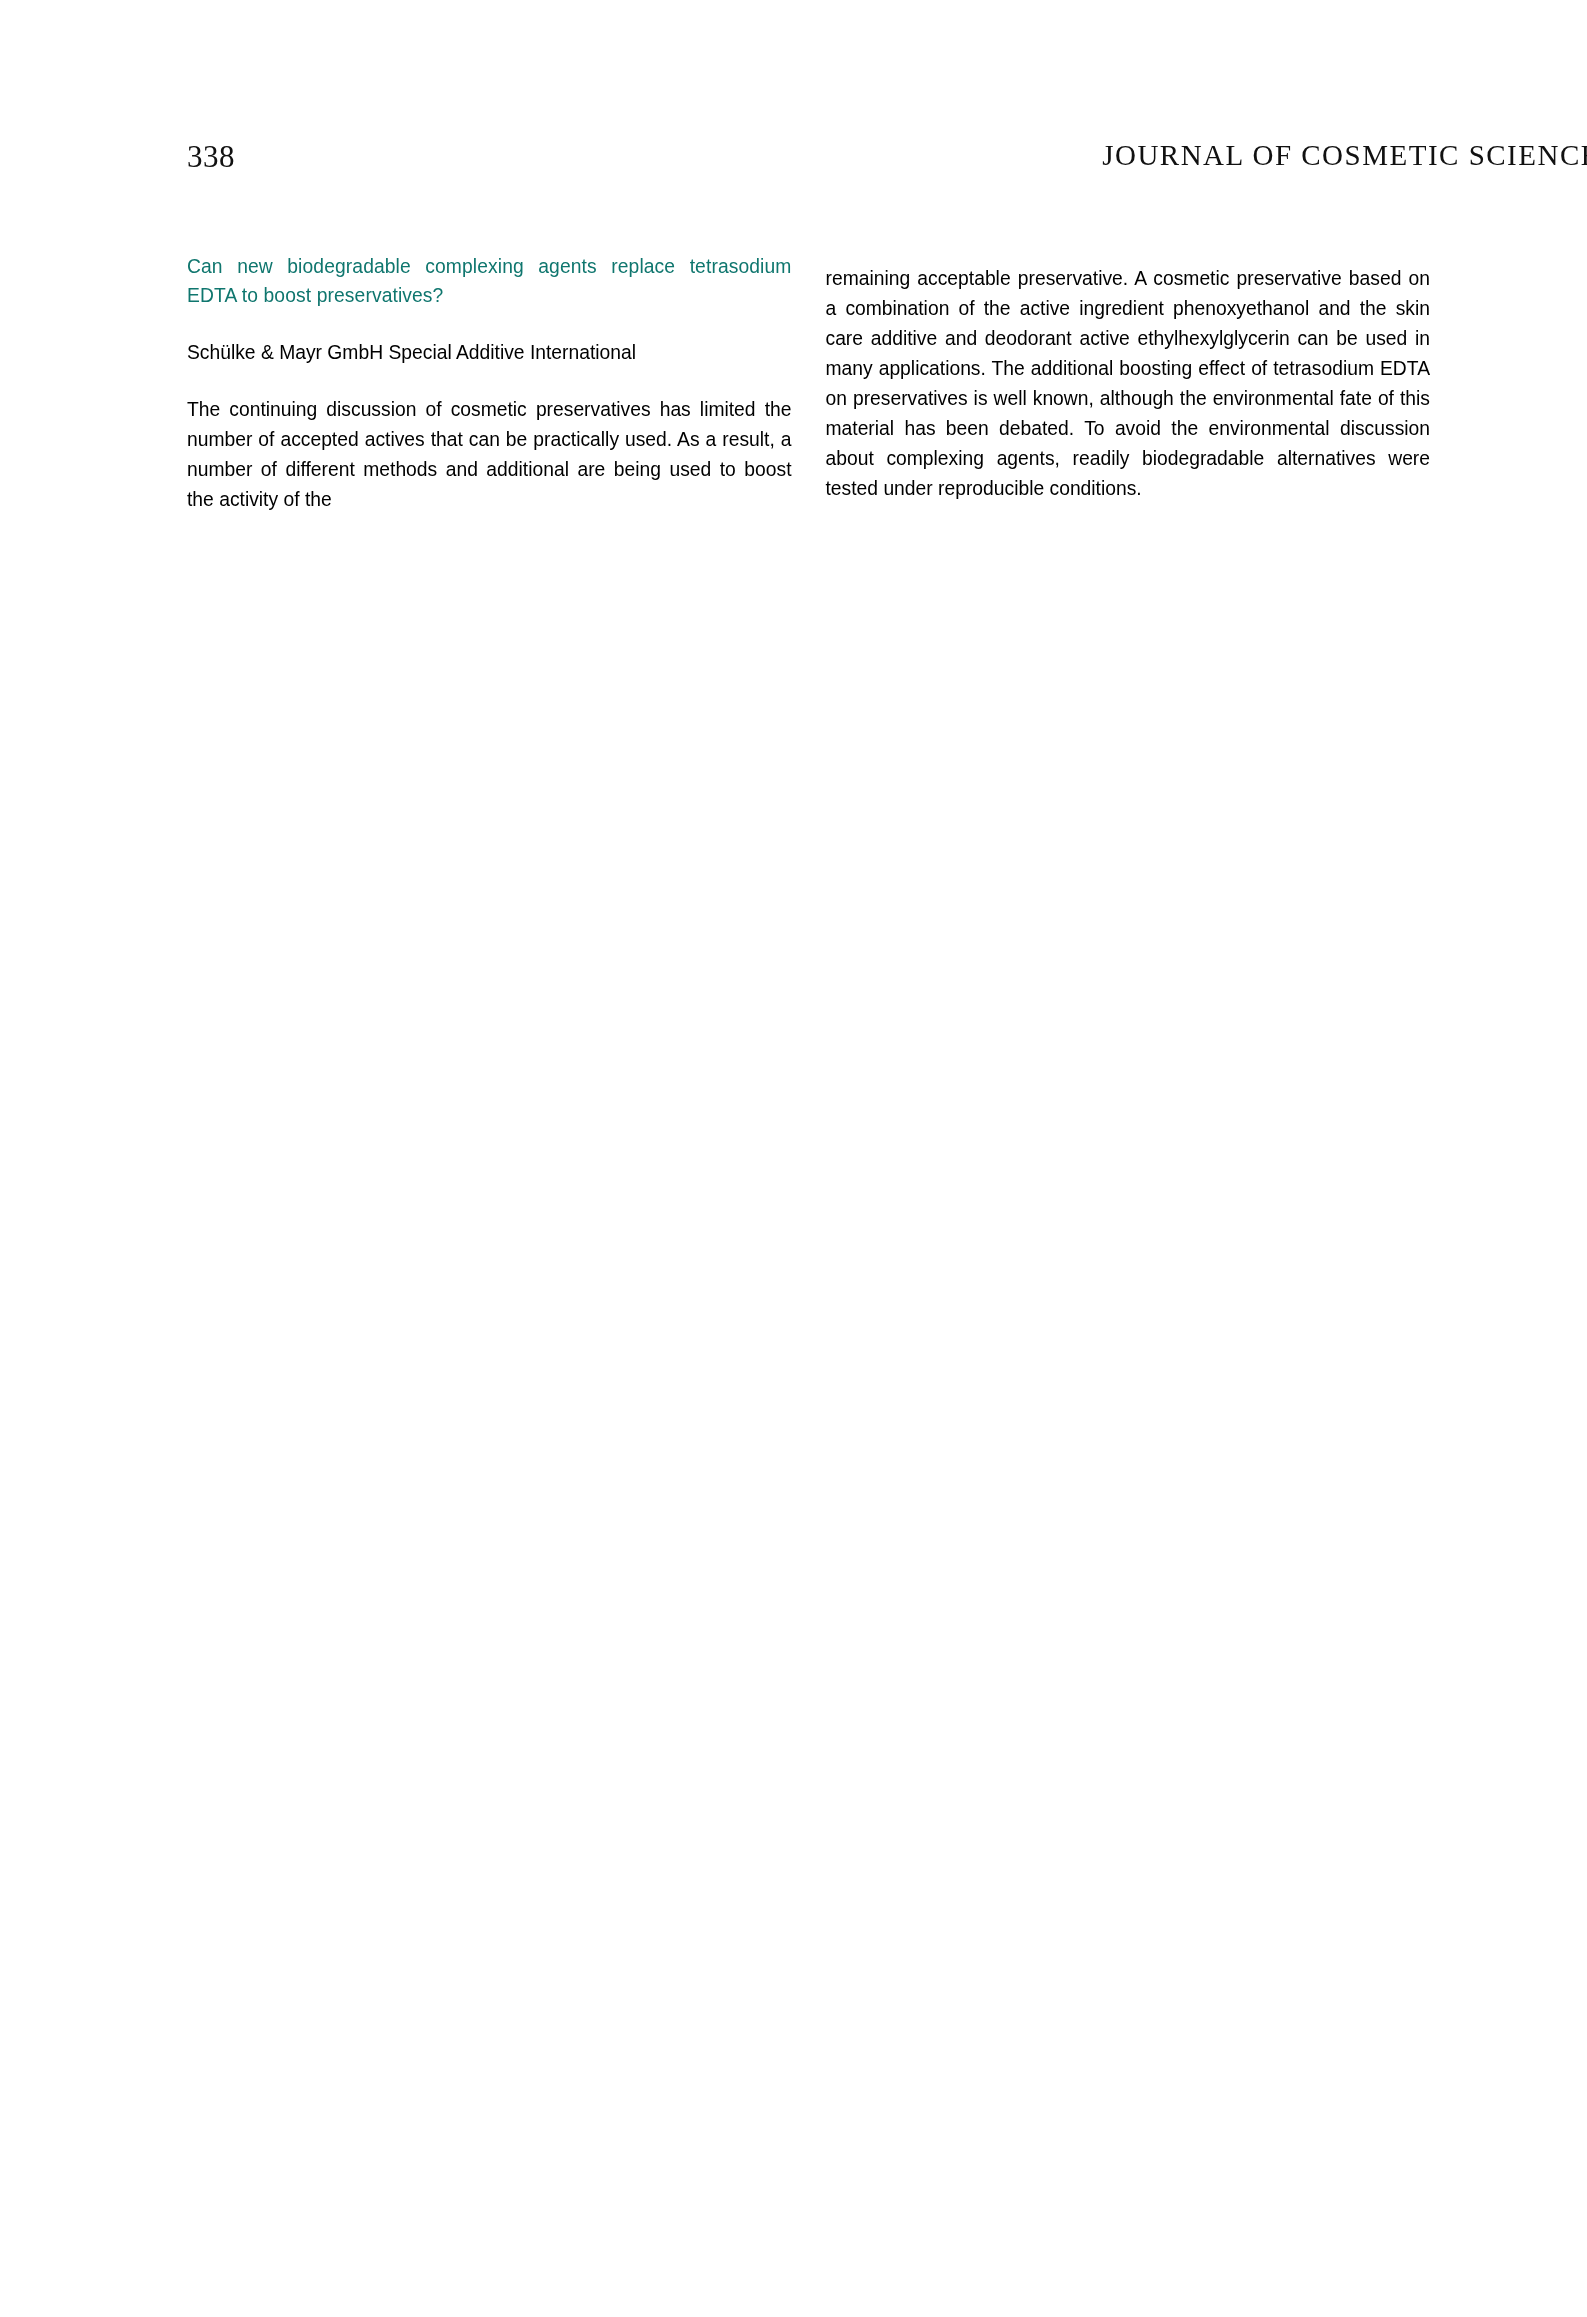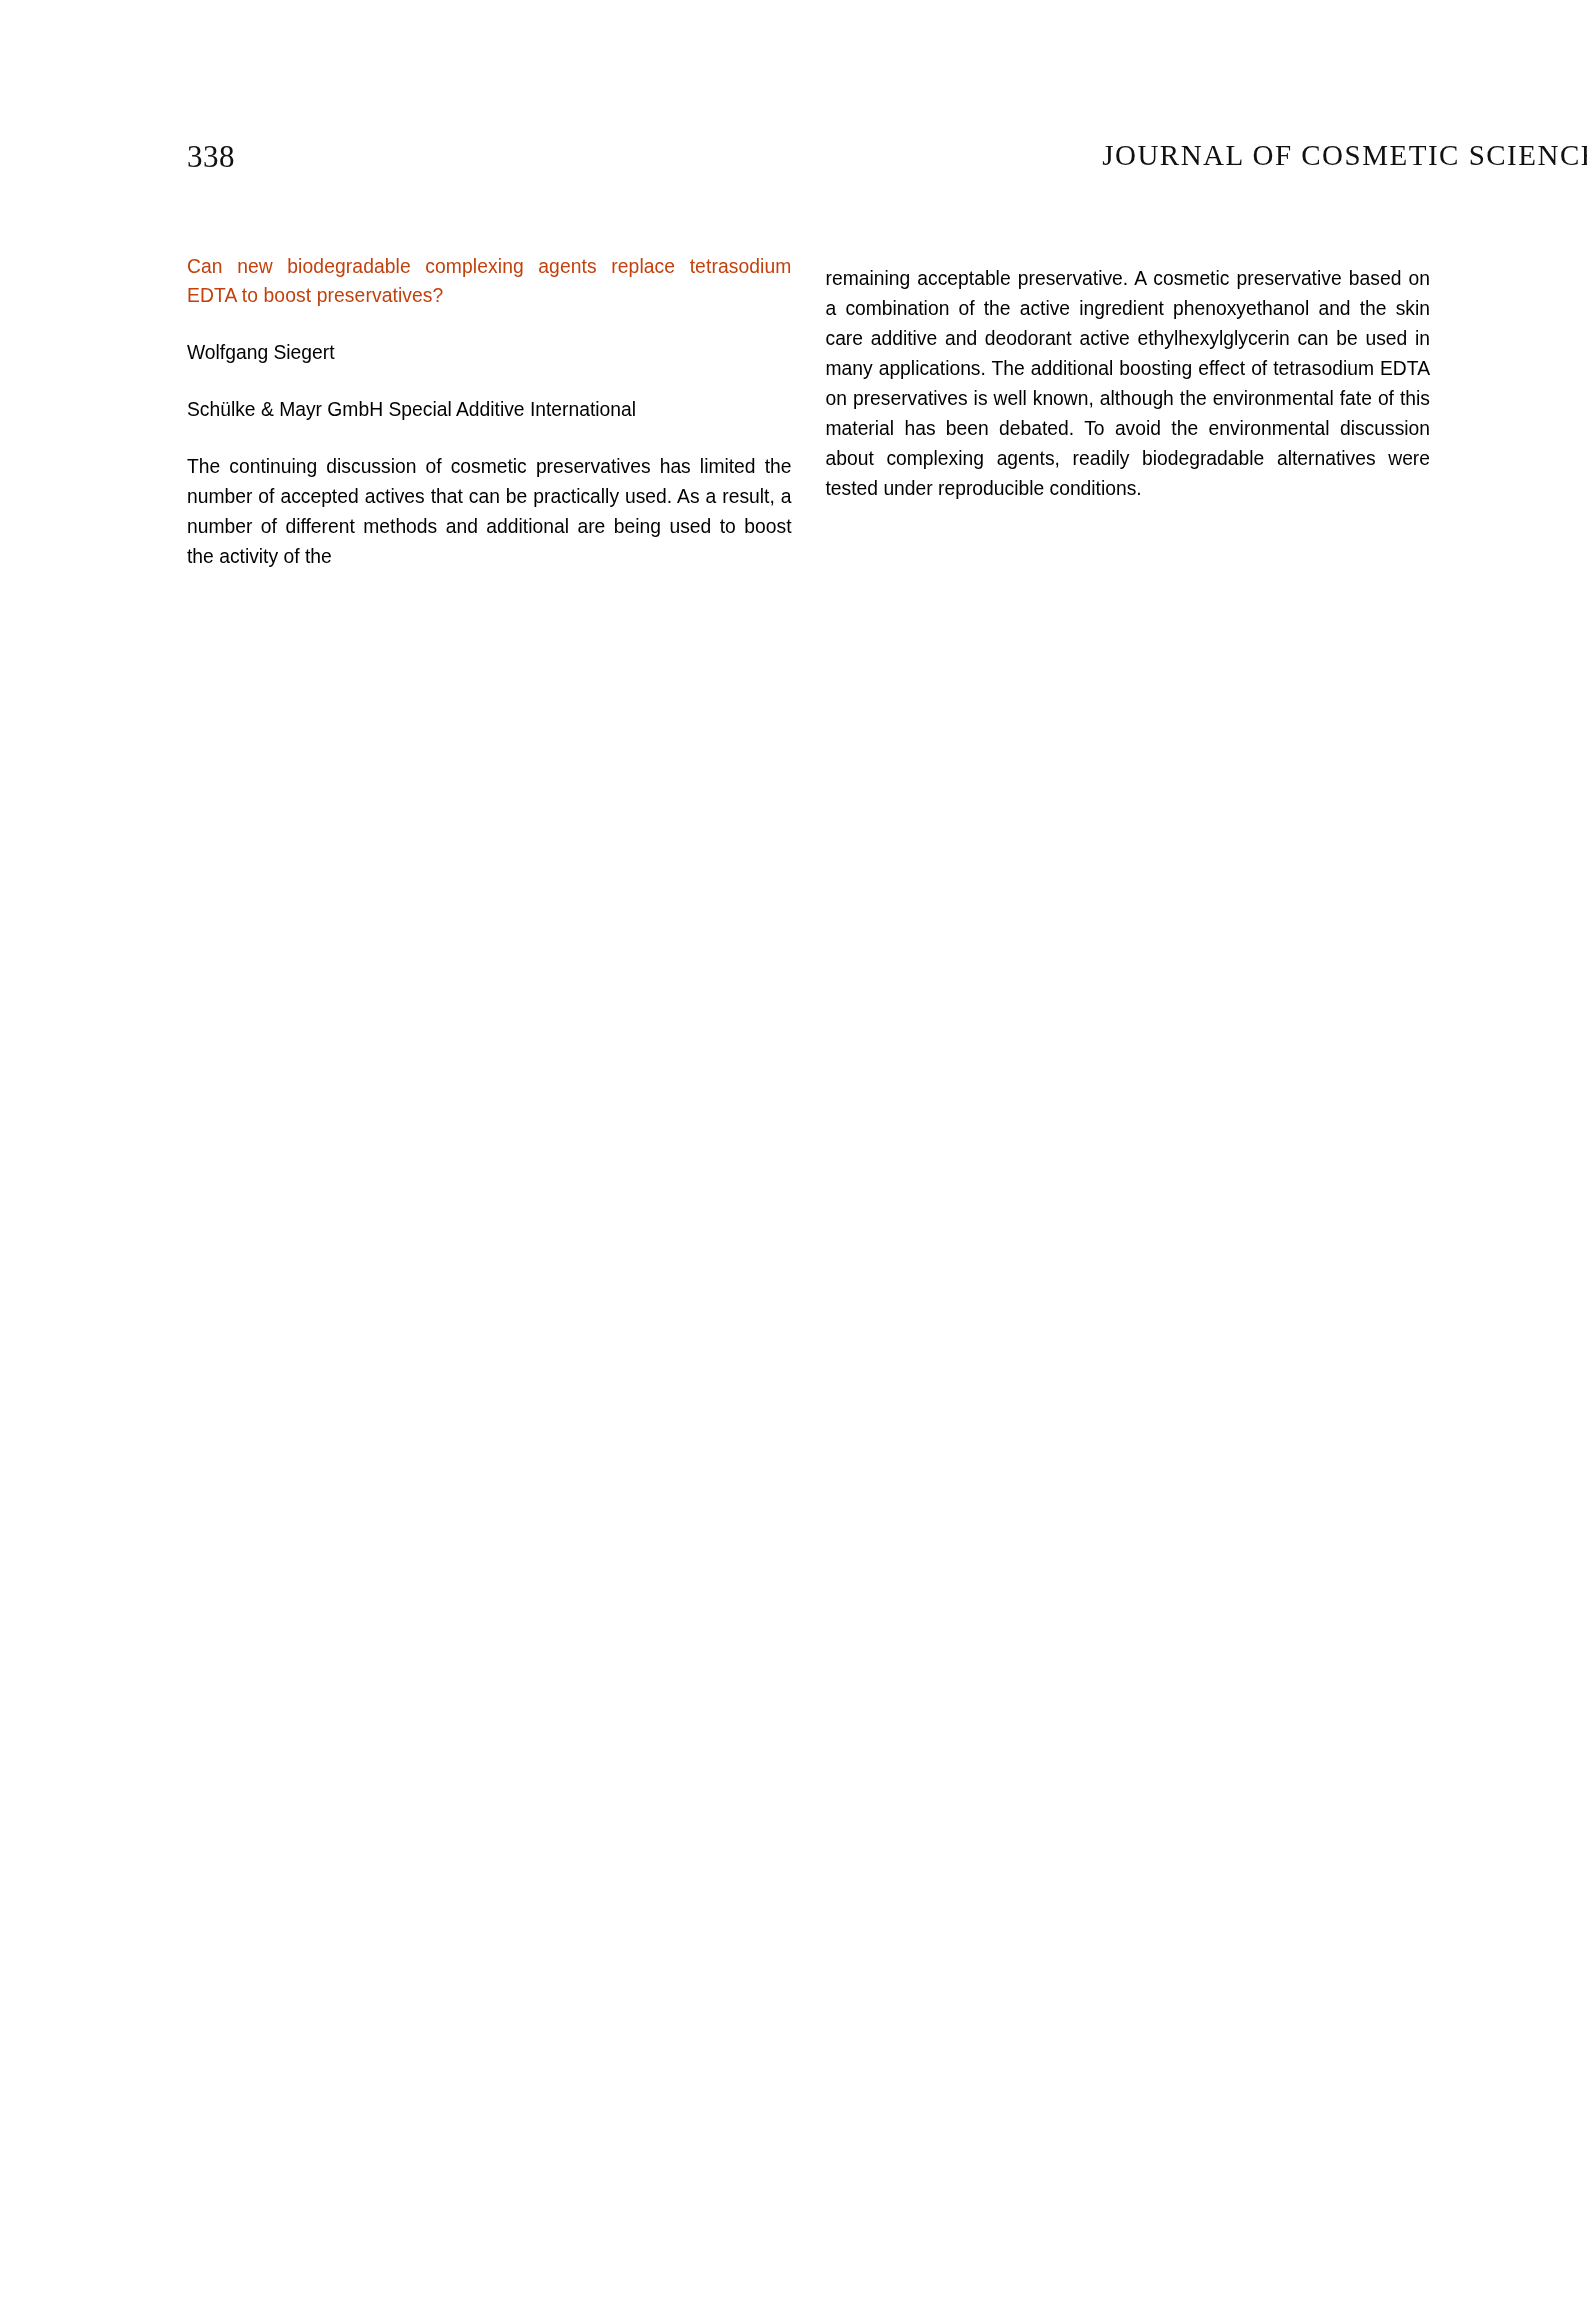--- a/index.html
+++ b/index.html
@@ -69,21 +69,21 @@
   p, h1, h2, h3 {
     margin: 0;
   }
 
   .article-title {
     font-family: "Liberation Sans", sans-serif;
     font-size: 19.3px;
     font-weight: 400;
     line-height: 29px;
     text-align: justify;
-    color: #c2410c;
+    color: #0f766e;
     letter-spacing: 0.1px;
   }
   .author {
     font-family: "Liberation Sans", sans-serif;
     font-size: 19.3px;
     line-height: 29px;
     margin-top: 28px;
     color: #000;
   }
   .affiliation {
@@ -112,21 +112,20 @@
 
   <div class="running-head">
     <div class="folio">338</div>
     <div class="journal-title">JOURNAL OF COSMETIC SCIENCE</div>
   </div>
 
   <div class="columns">
 
     <div class="col col-left">
       <h1 class="article-title">Can new biodegradable complexing agents replace tetrasodium EDTA to boost preservatives?</h1>
-      <p class="author">Wolfgang Siegert</p>
       <p class="affiliation">Schülke &amp; Mayr GmbH Special Additive International</p>
       <p class="abstract-para">The continuing discussion of cosmetic preservatives has limited the number of accepted actives that can be practically used. As a result, a number of different methods and additional are being used to boost the activity of the</p>
     </div>
 
     <div class="col col-right">
       <p class="abstract-para">remaining acceptable preservative. A cosmetic preservative based on a combination of the active ingredient phenoxyethanol and the skin care additive and deodorant active ethylhexylglycerin can be used in many applications. The additional boosting effect of tetrasodium EDTA on preservatives is well known, although the environmental fate of this material has been debated. To avoid the environmental discussion about complexing agents, readily biodegradable alternatives were tested under reproducible conditions.</p>
     </div>
 
   </div>
 

